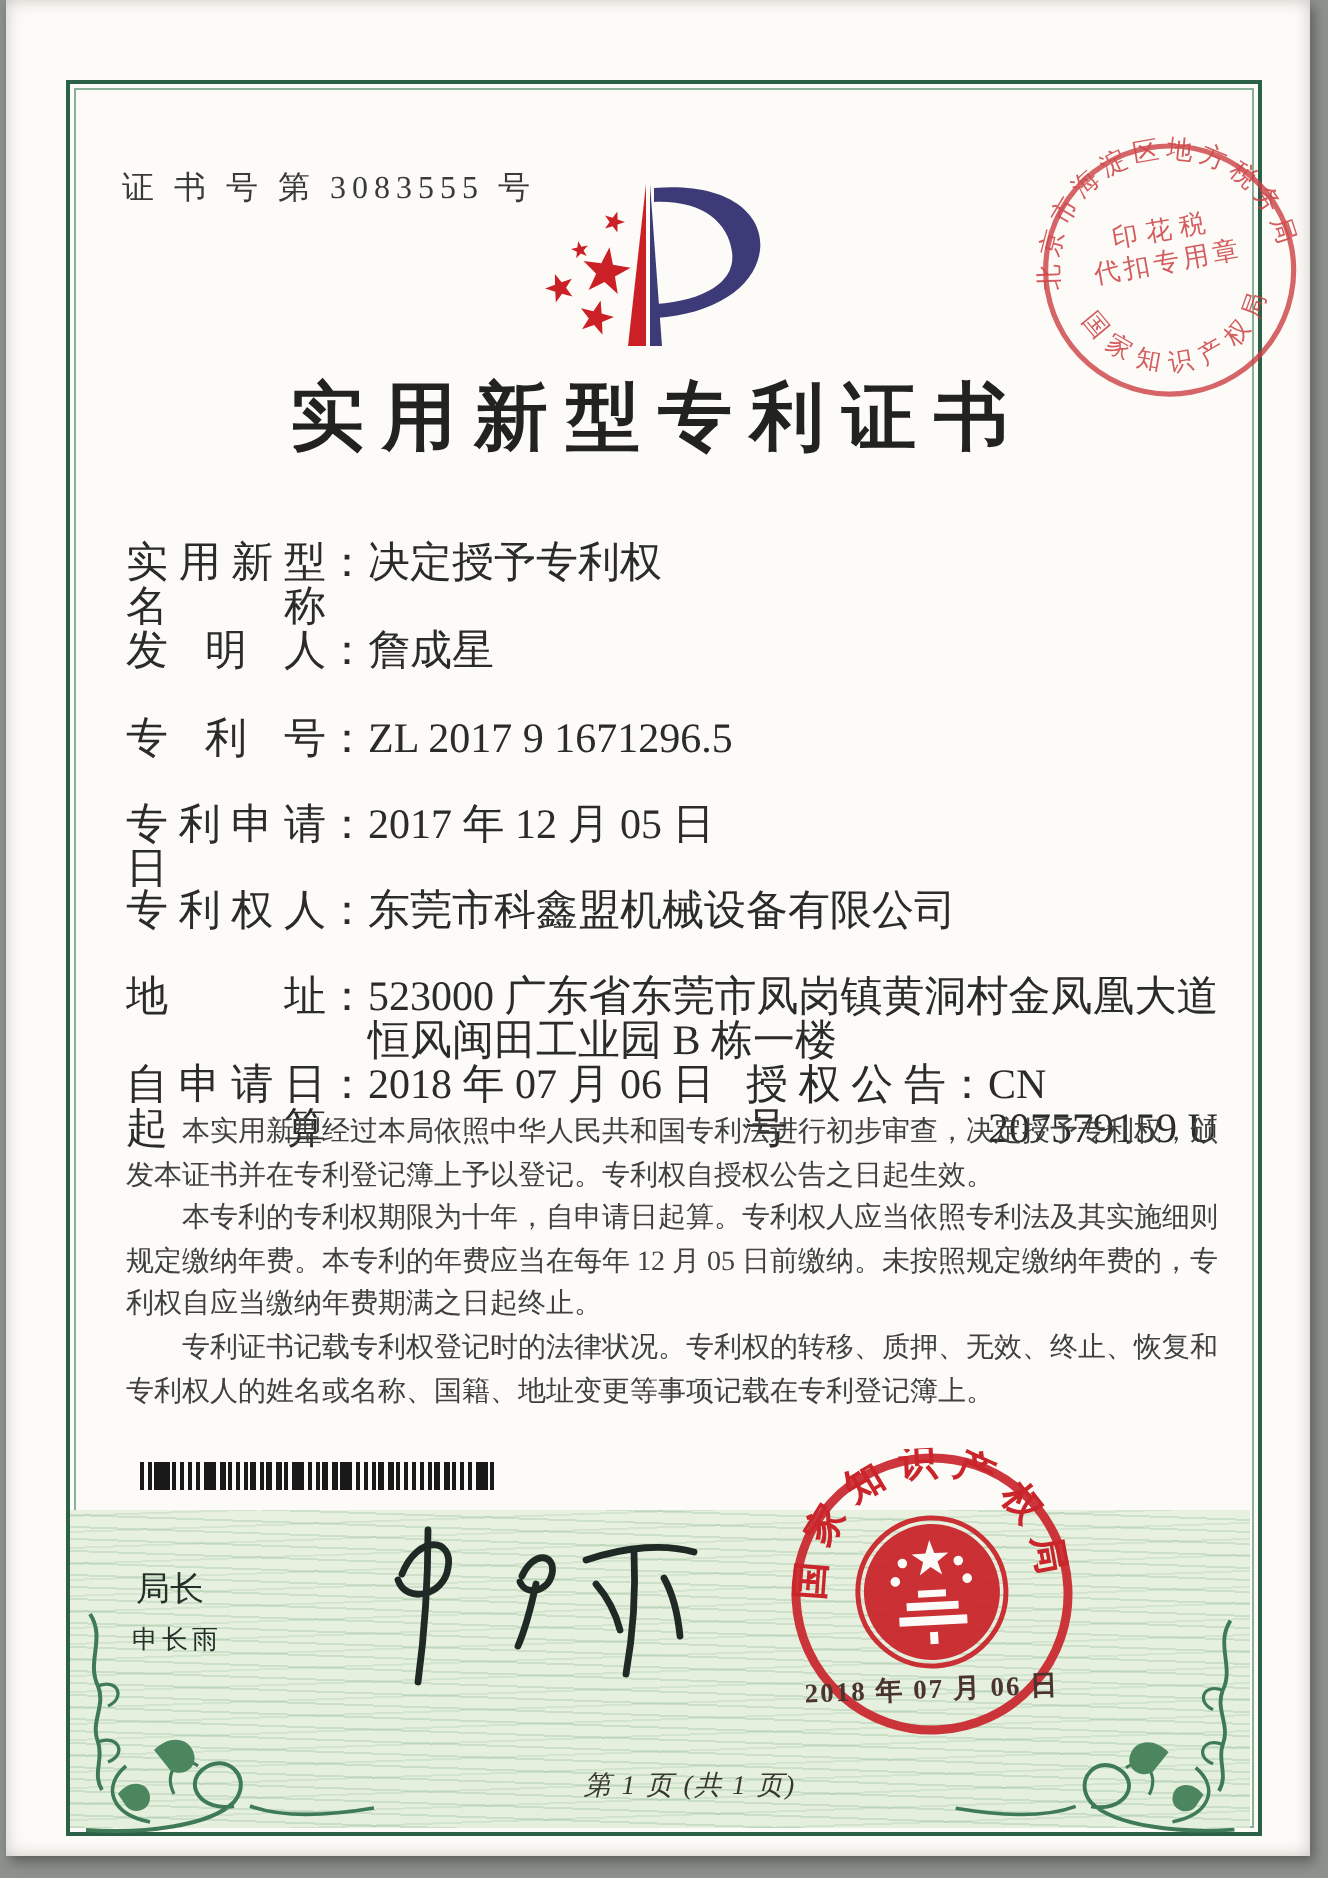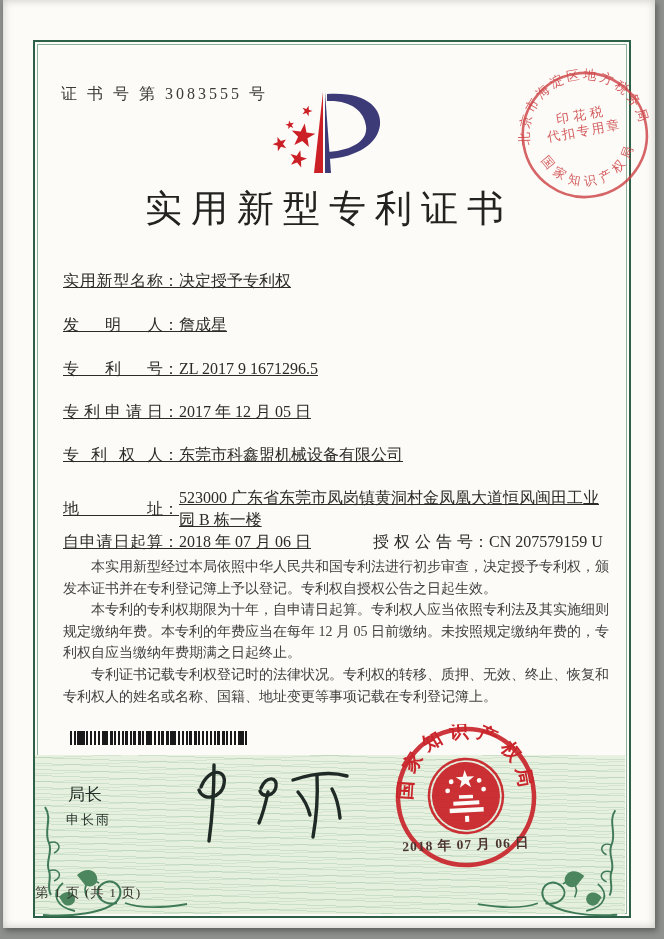--- a/index.html
+++ b/index.html
@@ -24,25 +24,25 @@
   }
   .cert-no {
     position:absolute; left:58px; top:84px;
     font-size:16px; color:#3a3a38; letter-spacing:3px;
   }
   .logo {
     position:absolute; left:258px; top:80px; width:152px; height:104px;
   }
   .title {
     position:absolute; left:0; top:184px; width:100%;
-    text-align:center; font-size:37px; font-weight:normal; color:#222220;
+    text-align:center; font-size:37px; font-weight:bold; color:#222220;
     letter-spacing:9px; font-family:"Liberation Serif","DejaVu Serif",serif;
   }
   .fields { position:absolute; left:60px; top:0; width:548px; color:#2b2b28; }
-  .frow { position:absolute; display:flex; align-items:center; font-size:16px; line-height:22px;text-decoration:underline; }
+  .frow { position:absolute; display:flex; align-items:flex-start; font-size:21px; line-height:22px; }
   .flabel {
     display:inline-block; width:100px; text-align:justify; text-align-last:justify;
     flex:0 0 100px;
   }
   .fcolon { flex:0 0 14px; }
   .fvalue { display:inline-block; max-width:430px; }
   .grant-right { position:absolute; left:310px; top:0; display:flex; }
   .paras {
     position:absolute; left:60px; top:556px; width:546px;
     font-size:14px; line-height:21.6px; color:#404040;
@@ -76,22 +76,22 @@
   .seal-date {
     position:absolute; left:390px; top:836px; width:146px; text-align:center;
     font-size:13.5px; color:#4b3430; letter-spacing:1px; transform:rotate(-2deg);
     font-weight:bold;
   }
   .tax-stamp {
     position:absolute; left:515px; top:68px; width:134px; height:136px;
     transform:rotate(-10deg); opacity:.92;
   }
   .footer {
-    position:absolute; left:0; top:884px; width:100%; 
-    font-size:13.5px; color:#37372f; letter-spacing:1px;
+    position:absolute; left:15px; top:884px; width:100%; text-align:center;
+    font-size:13.5px; color:#37372f; letter-spacing:1px;font-style:italic;
   }
   svg text { font-family:"Liberation Serif","DejaVu Serif",serif; }
 </style>
 </head>
 <body>
 
 <div class="page">
 
   <div class="frame"></div>
 

